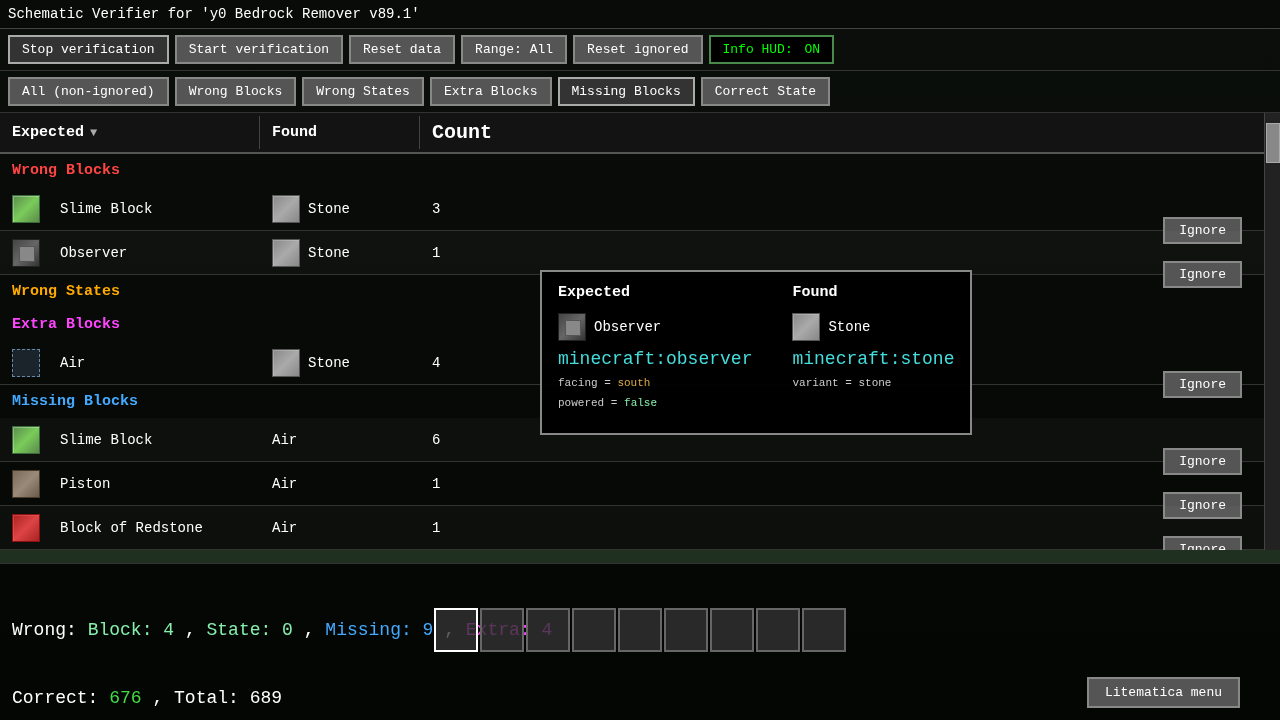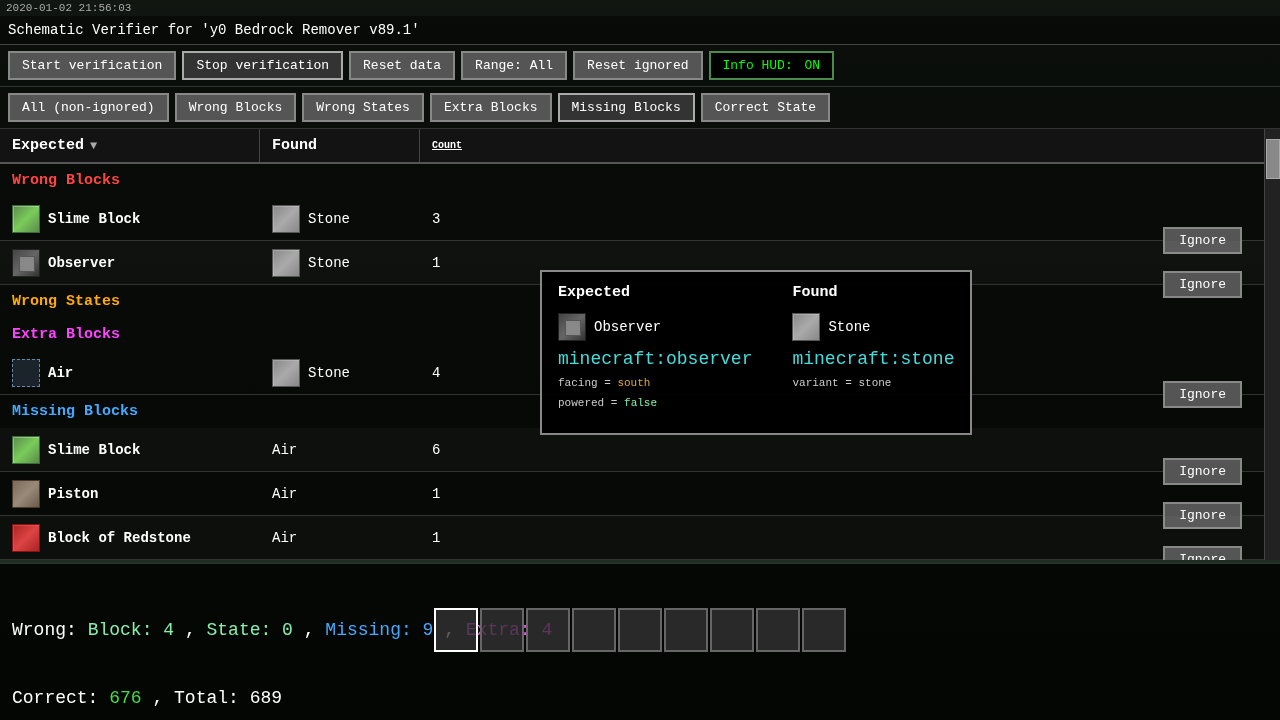--- a/index.html
+++ b/index.html
@@ -111,23 +111,22 @@
       width: 160px;
       padding: 8px 12px;
       border-right: 1px solid #444;
       font-size: 15px;
       font-weight: bold;
     }
 
     .col-count {
       width: 100px;
       padding: 8px 12px;
-      font-size: 10px;
+      font-size: 20px;
       font-weight: bold;
-      text-decoration: underline;
     }
 
     .dropdown-arrow {
       color: #aaa;
       font-size: 12px;
     }
 
     
     .section-header {
       padding: 8px 12px;
@@ -151,22 +150,21 @@
 
     .row-alt {
       background: rgba(255,255,255,0.03);
     }
 
     .cell-expected {
       width: 260px;
       padding: 6px 12px;
       display: flex;
       align-items: center;
-      gap: 8px;
-      font-weight: bold;
+      gap: 20px;
     }
 
     .cell-found {
       width: 160px;
       padding: 6px 12px;
       display: flex;
       align-items: center;
       gap: 8px;
     }
 
@@ -374,31 +372,28 @@
       border-color: #ffffff;
     }
   </style>
 </head>
 <body>
 
 <div class="game-bg"></div>
 
 <div class="ui-overlay">
 
-  <div class="top-bar">
-    <span>2020-01-02 21:56:03</span>
-  </div>
 
   <div class="title-bar">
     <span>Schematic Verifier for 'y0 Bedrock Remover v89.1'</span>
   </div>
 
   <div class="button-row">
+    <button class="btn btn-active">Stop verification</button>
     <button class="btn">Start verification</button>
-    <button class="btn btn-active">Stop verification</button>
     <button class="btn">Reset data</button>
     <button class="btn">Range: All</button>
     <button class="btn">Reset ignored</button>
     <button class="btn btn-on">
       <span>Info HUD:</span>
       <span style="color:#00ff00; margin-left:4px;">ON</span>
     </button>
   </div>
 
   <div class="button-row">
@@ -577,20 +572,21 @@
     </div>
     <div class="status-line">
       <span>Correct:</span>
       <span class="color-green"> 676</span>
       <span>, </span>
       <span>Total:</span>
       <span> 689</span>
     </div>
   </div>
 
+  <button class="litematica-btn">Litematica menu</button>
 
   <div class="hotbar">
     <div class="hotbar-slot active"></div>
     <div class="hotbar-slot"></div>
     <div class="hotbar-slot"></div>
     <div class="hotbar-slot"></div>
     <div class="hotbar-slot"></div>
     <div class="hotbar-slot"></div>
     <div class="hotbar-slot"></div>
     <div class="hotbar-slot"></div>

